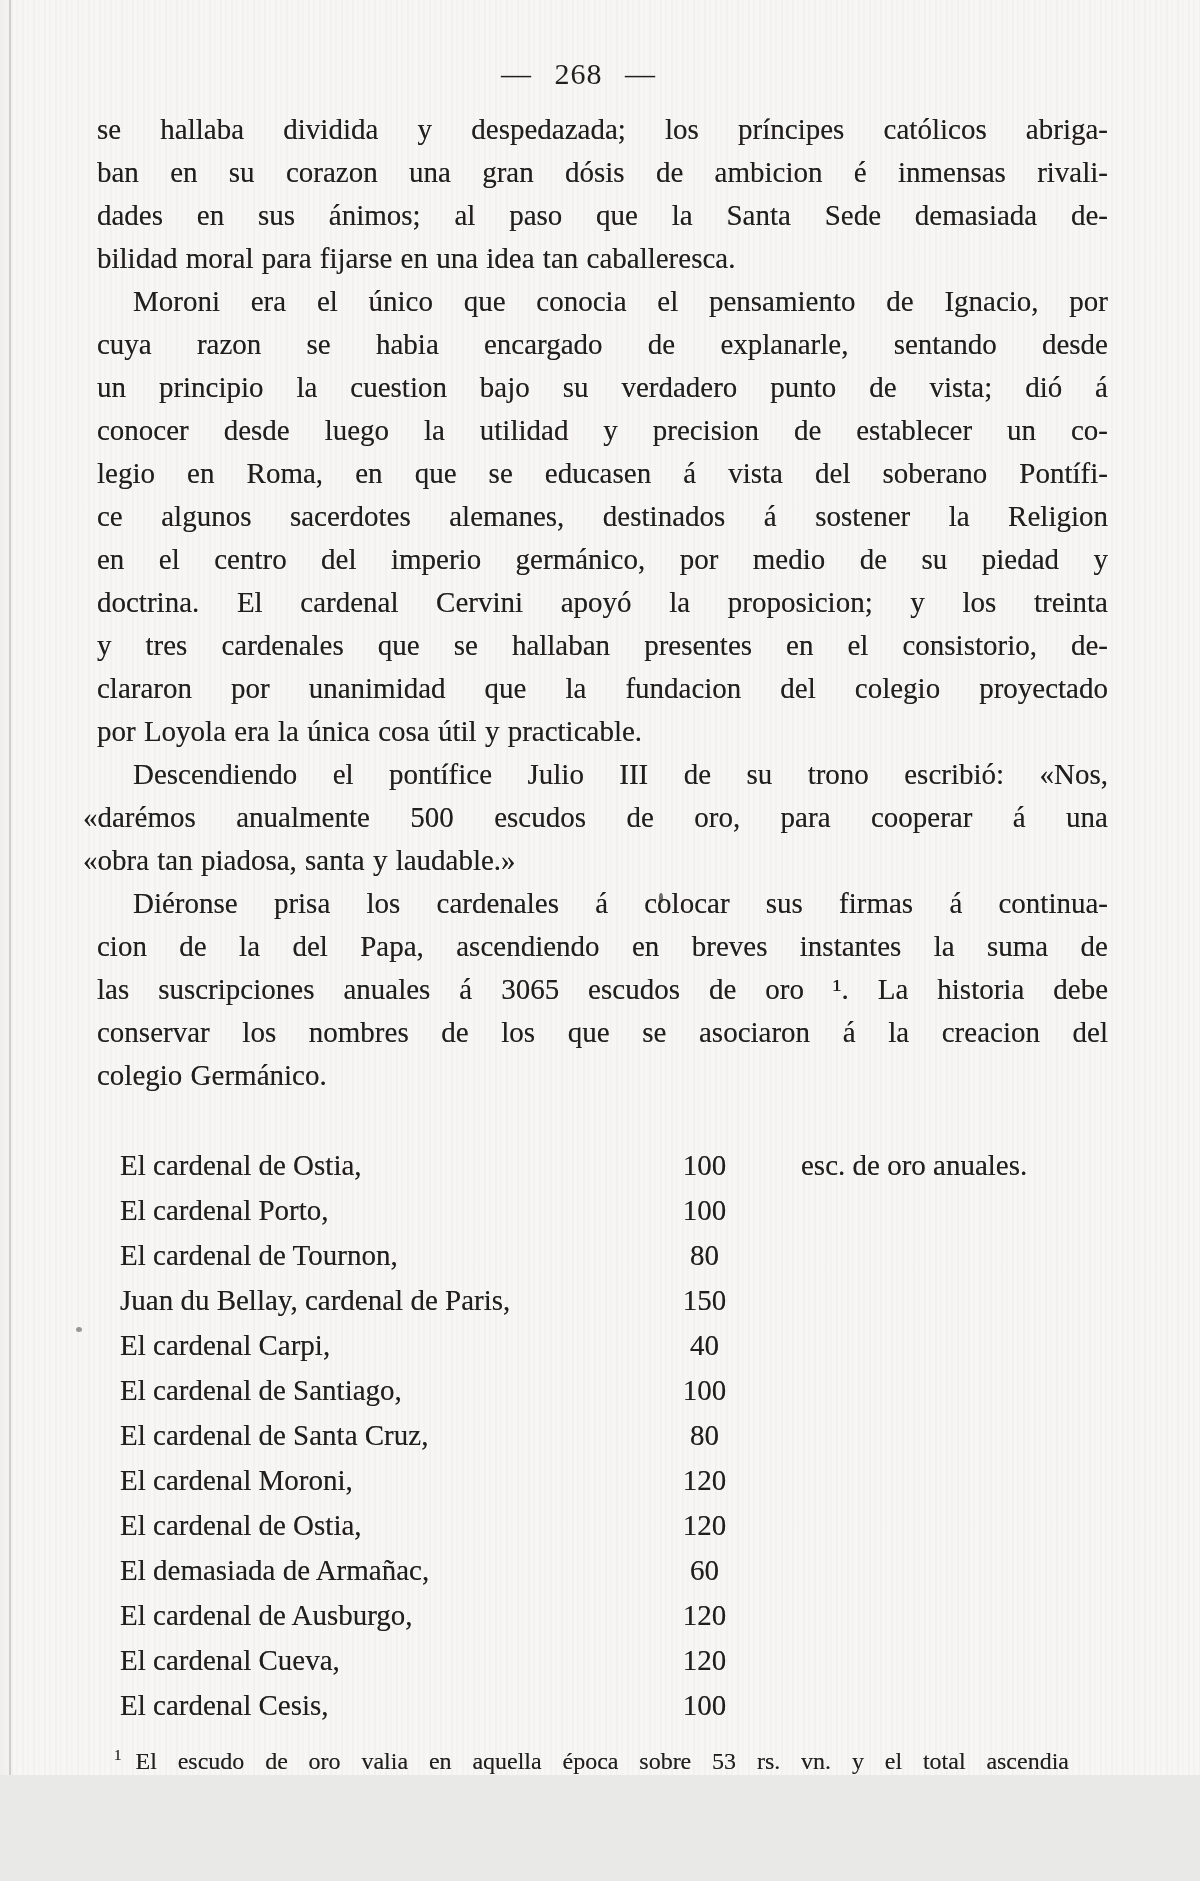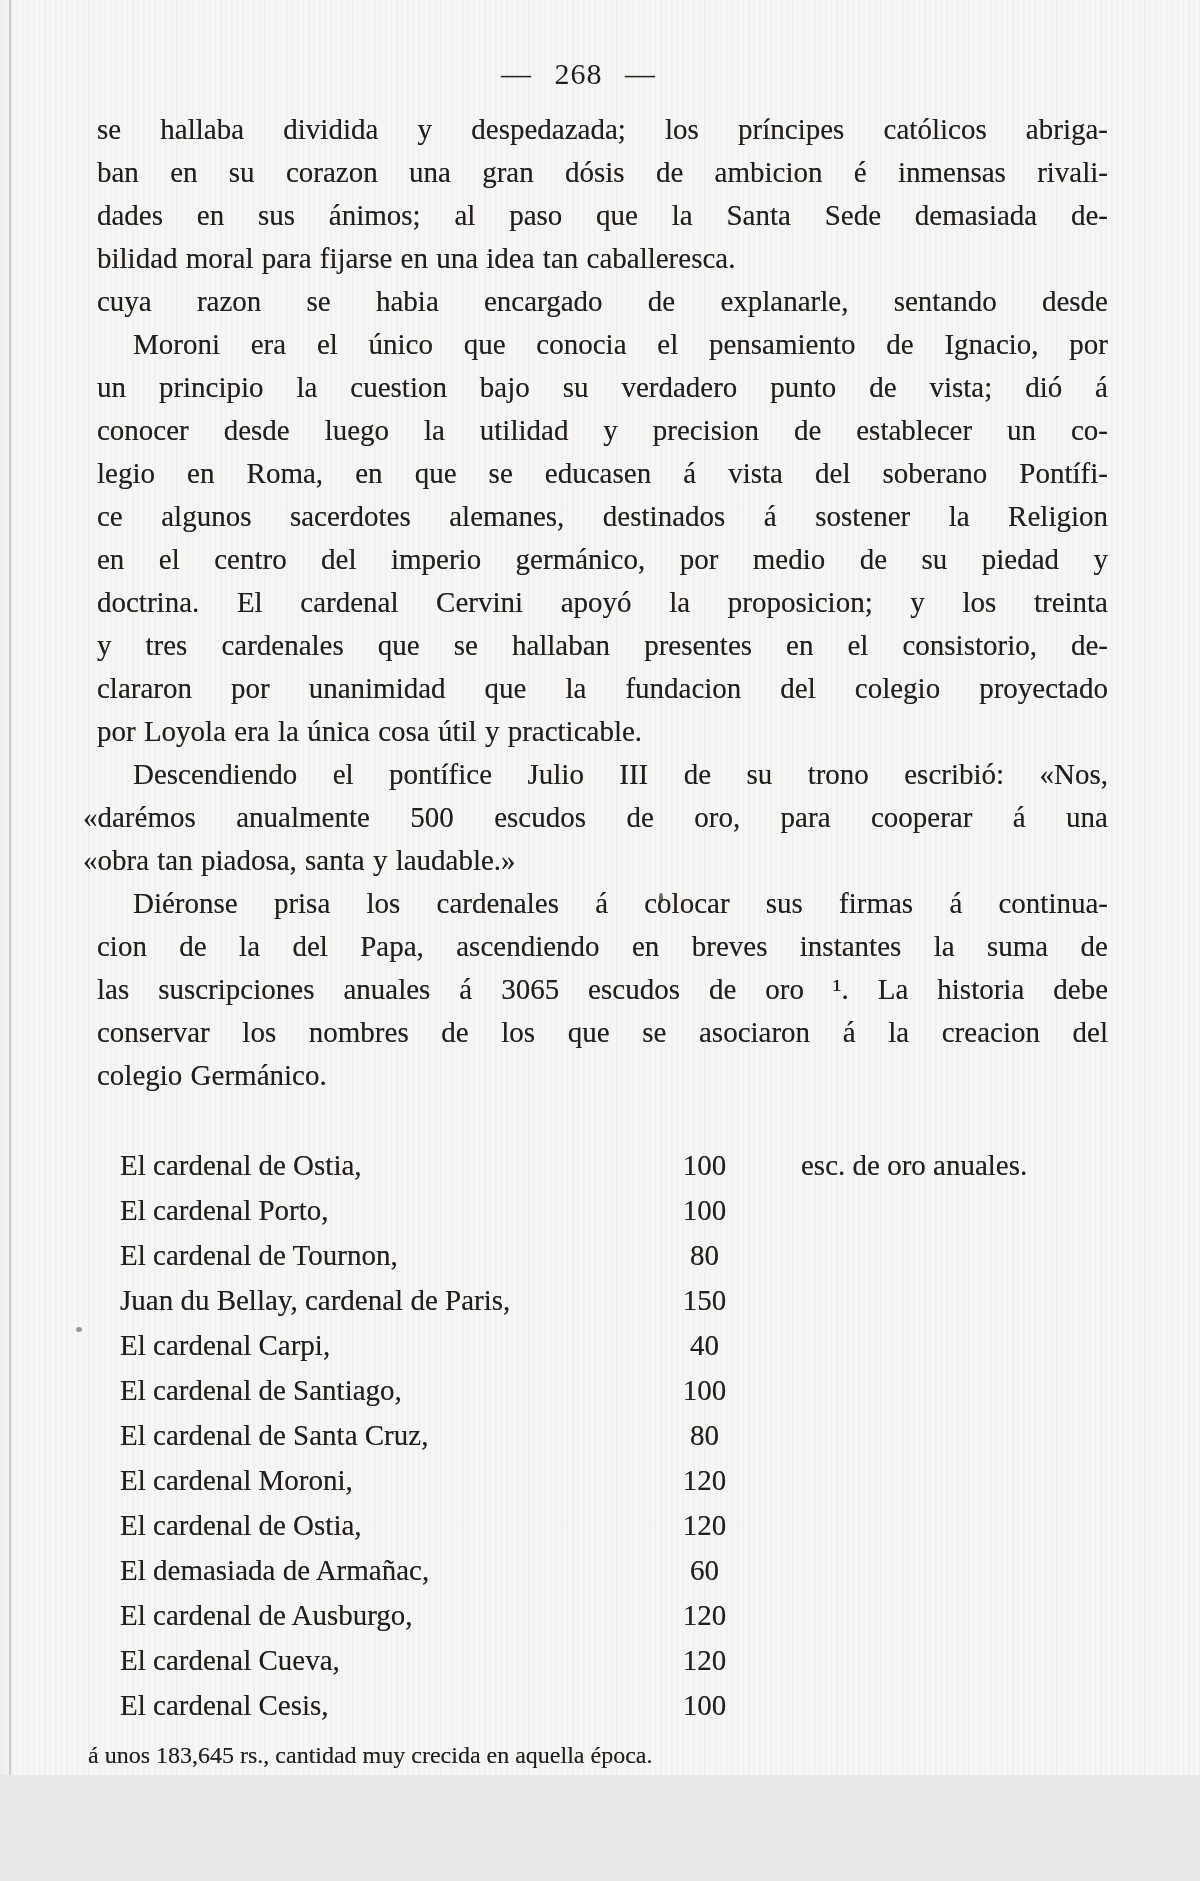--- a/index.html
+++ b/index.html
@@ -68,22 +68,22 @@
 <div class="page">
   <div class="scan-edge"></div>
 
   <div class="pagenum">— 268 —</div>
 
   <div class="bodytext">
     <div class="line">se hallaba dividida y despedazada; los príncipes católicos abriga-</div>
     <div class="line">ban en su corazon una gran dósis de ambicion é inmensas rivali-</div>
     <div class="line">dades en sus ánimos; al paso que la Santa Sede demasiada de-</div>
     <div class="line e">bilidad moral para fijarse en una idea tan caballeresca.</div>
+    <div class="line ind">Moroni era el único que conocia el pensamiento de Ignacio, por</div>
     <div class="line">cuya razon se habia encargado de explanarle, sentando desde</div>
-    <div class="line ind">Moroni era el único que conocia el pensamiento de Ignacio, por</div>
     <div class="line">un principio la cuestion bajo su verdadero punto de vista; dió á</div>
     <div class="line">conocer desde luego la utilidad y precision de establecer un co-</div>
     <div class="line">legio en Roma, en que se educasen á vista del soberano Pontífi-</div>
     <div class="line">ce algunos sacerdotes alemanes, destinados á sostener la Religion</div>
     <div class="line">en el centro del imperio germánico, por medio de su piedad y</div>
     <div class="line">doctrina. El cardenal Cervini apoyó la proposicion; y los treinta</div>
     <div class="line">y tres cardenales que se hallaban presentes en el consistorio, de-</div>
     <div class="line">clararon por unanimidad que la fundacion del colegio proyectado</div>
     <div class="line e">por Loyola era la única cosa útil y practicable.</div>
     <div class="line ind">Descendiendo el pontífice Julio III de su trono escribió: «Nos,</div>
@@ -158,20 +158,21 @@
       <span class="tsuf"></span>
     </div>
     <div class="trow">
       <span class="tname">El cardenal Cesis,</span>
       <span class="tval">100</span>
       <span class="tsuf"></span>
     </div>
   </div>
 
   <div class="footnote">
+    <div class="fline1"><sup>1</sup><span>El escudo de oro valia en aquella época sobre 53 rs. vn. y el total ascendia</span></div>
     <div class="fline2">á unos 183,645 rs., cantidad muy crecida en aquella época.</div>
   </div>
 
   <div class="speck s1"></div>
   <div class="speck s2"></div>
   <div class="speck s3"></div>
   <div class="speck s4"></div>
 </div>
 
 </body></html>

